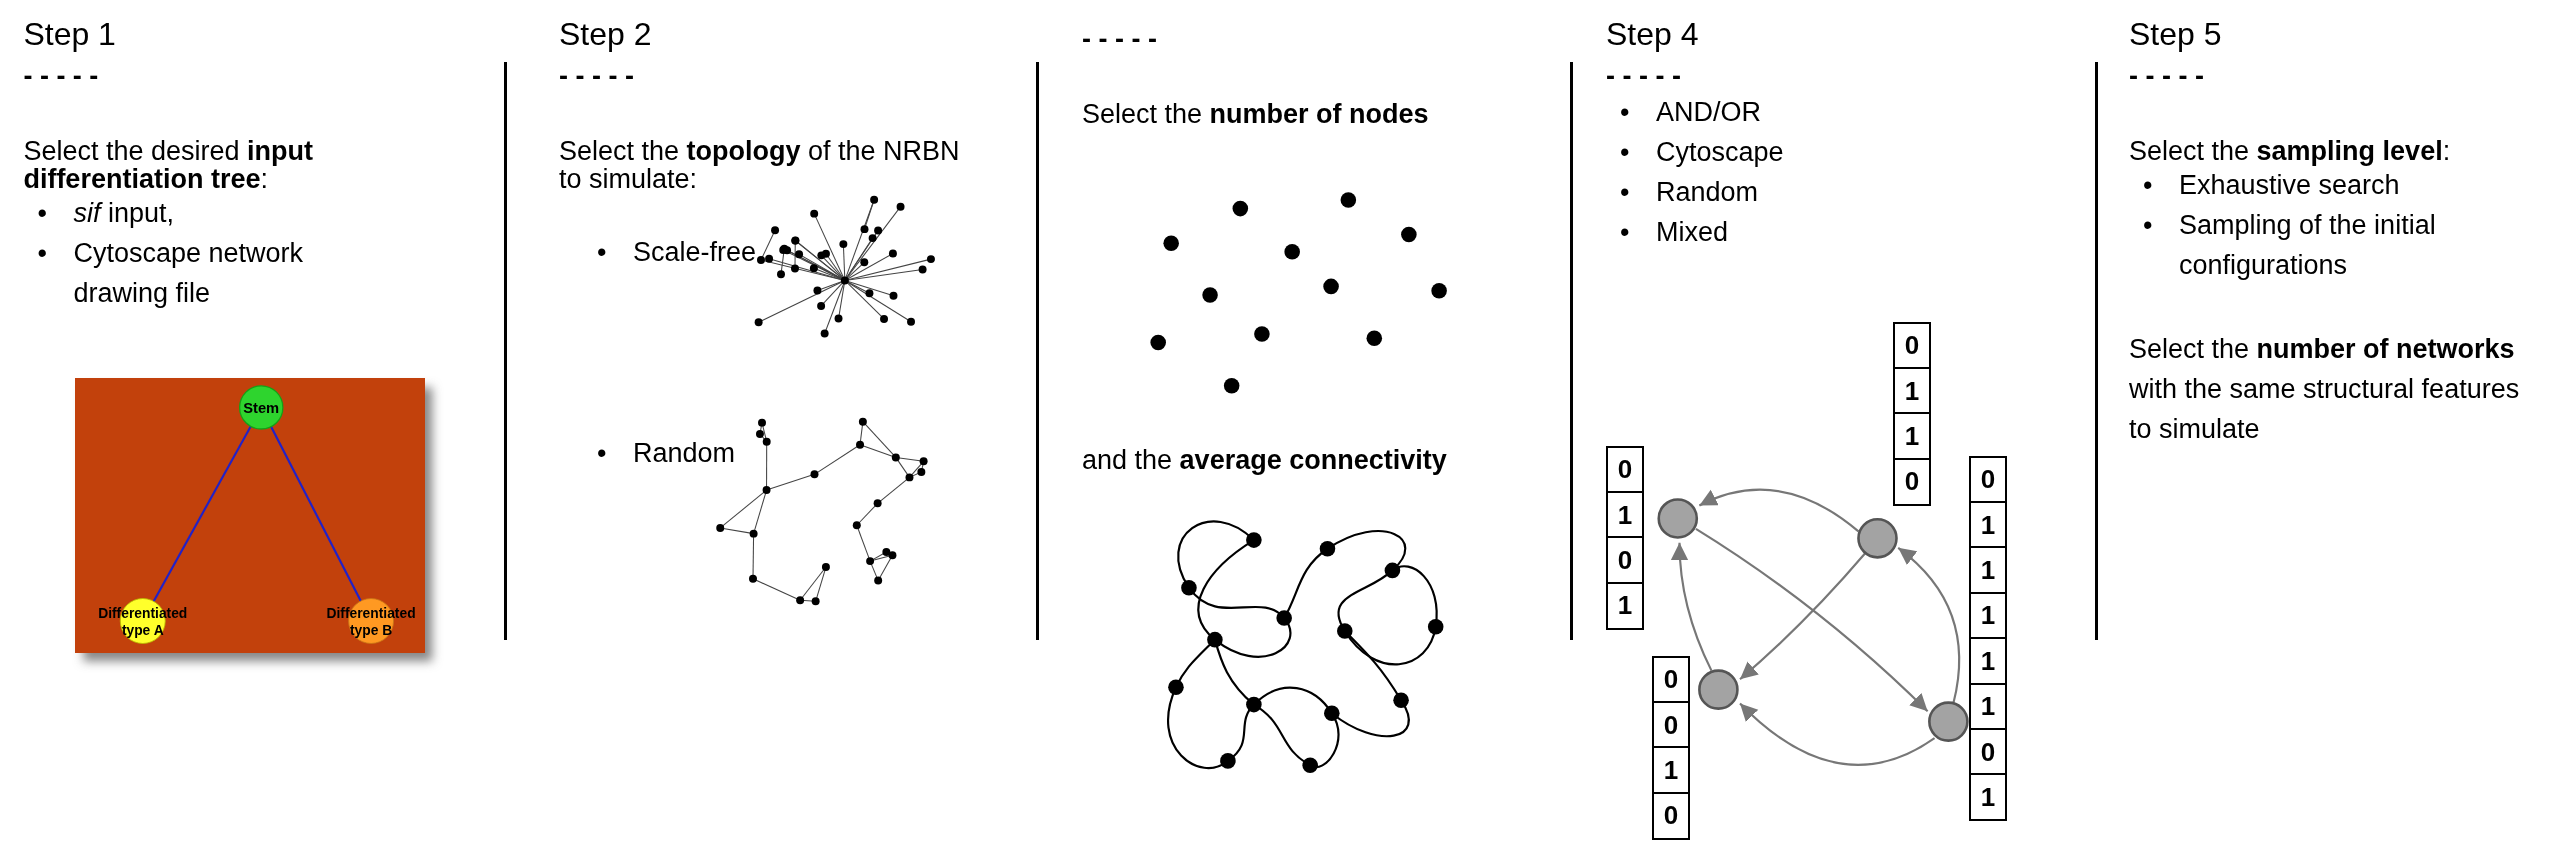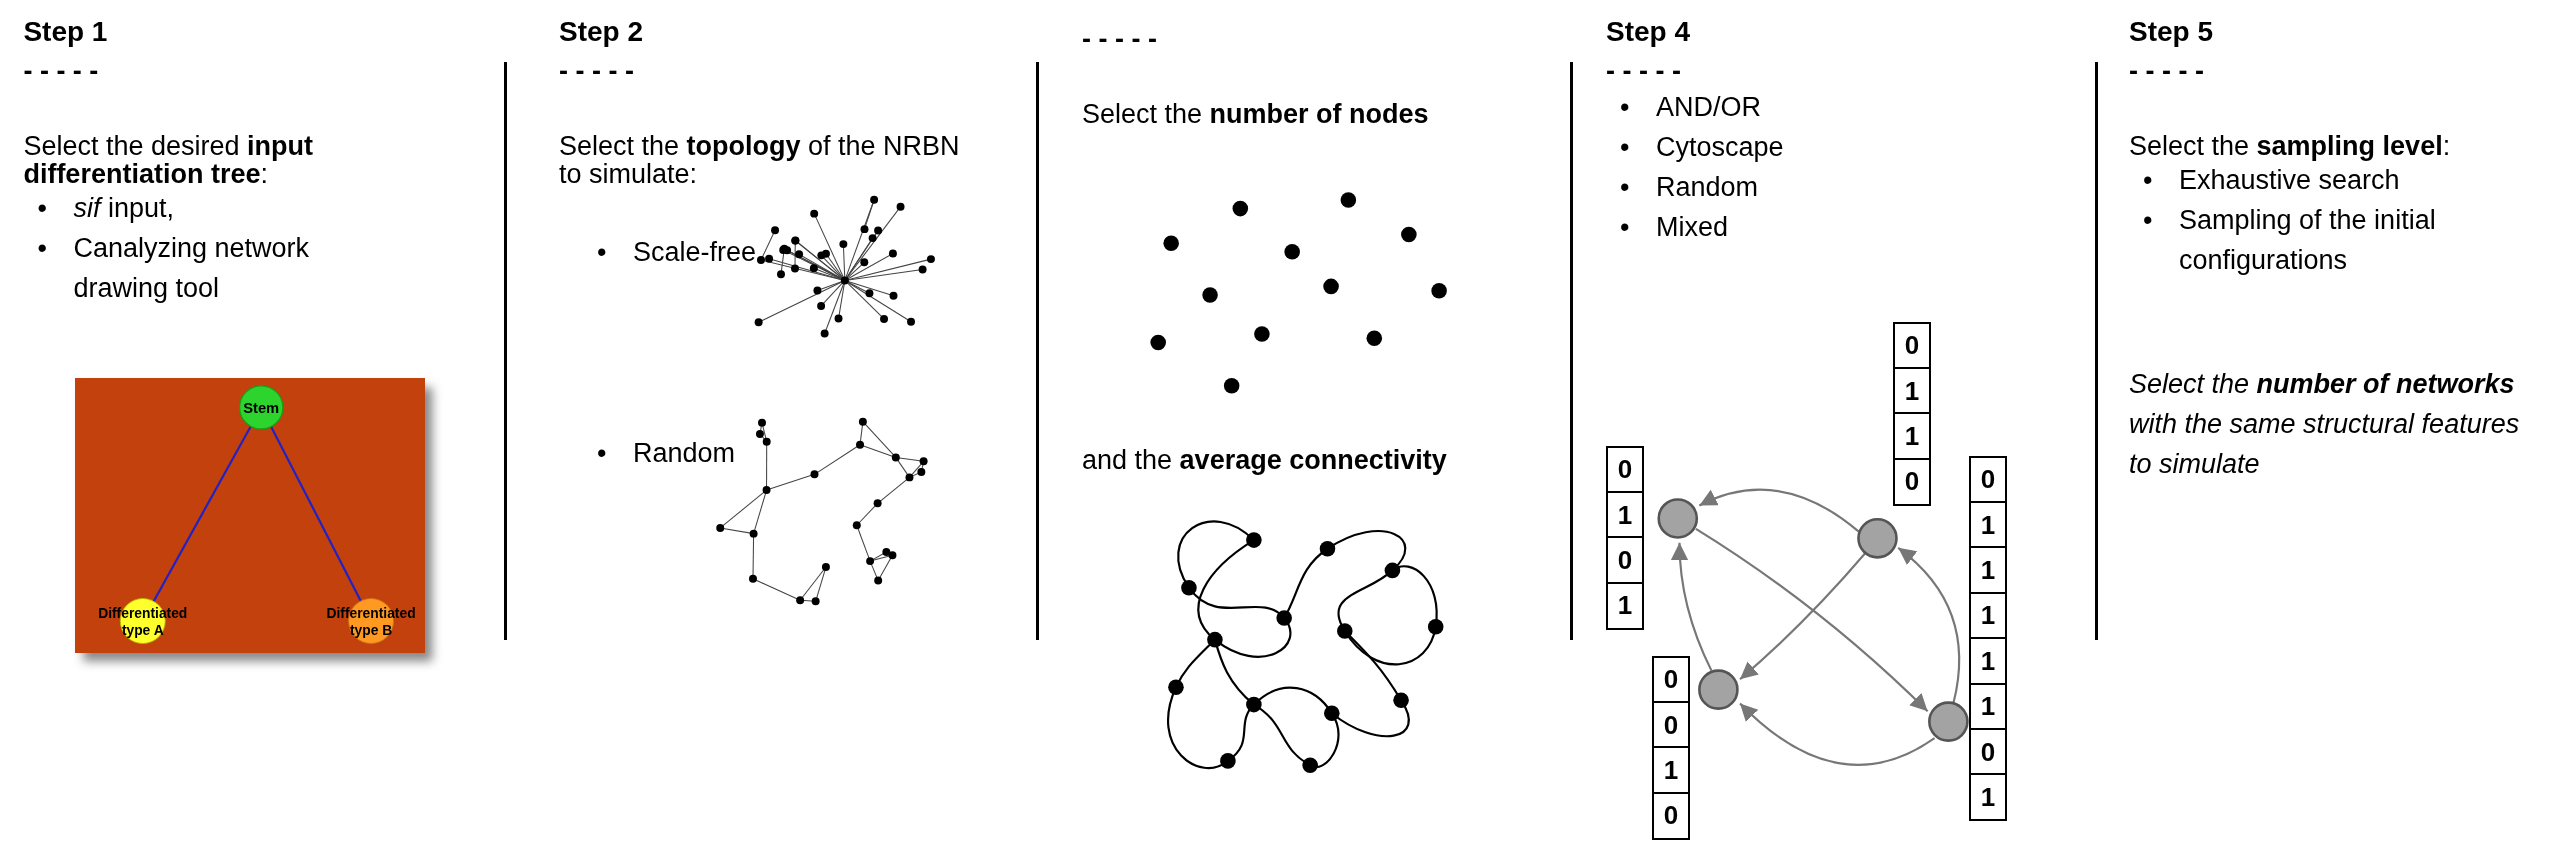--- a/index.html
+++ b/index.html
@@ -9,21 +9,21 @@
   .col { position:absolute; top:15.6px; }
   .col1 { left:23.4px;  width:472px; }
   .col2 { left:559px; width:459px; }
   .col3 { left:1082px; width:472px; }
   .col4 { left:1606px; width:467px; }
   .col5 { left:2129px; width:443px; }
 
   .divider { position:absolute; top:62px; width:2.6px; height:578px; background:#000; }
   .div1 { left:504px; } .div2 { left:1036px; } .div3 { left:1570px; } .div4 { left:2095px; }
 
-  .title  { font-size:28px; font-weight:700; }
+  .title  { font-size:32px; font-weight:400; }
   .dashes { font-size:27px; font-weight:700; margin-top:8.7px; }
   .para   { font-size:27px; line-height:28px; margin-top:45px; }
   .col1 .para { width:415px; }
   .col2 .para { width:424px; }
   .col4 .para { width:433px; }
   .col5 .para { width:433px; }
   b { font-weight:700; } i { font-style:italic; }
 
   .blist { list-style:none; font-size:27px; line-height:40px; }
   .blist li { position:relative; padding-left:50px; }
@@ -33,21 +33,21 @@
   .free-bullet { position:absolute; font-size:27px; line-height:40px; padding-left:50px; }
   .free-bullet .bm { left:14px; }
 
   .abs { position:absolute; }
 
   .tree-figure { position:absolute; left:52px; top:362px; width:350px; height:275px;
                  background:#c2410c; box-shadow:7.8px 8.7px 9.5px rgba(70,70,70,0.65); }
   .tree-label { font-size:16px; font-weight:700; fill:#000; }
   .tree-root-label { font-size:17px; font-weight:700; fill:#000; }
 
-  .para2 { font-size:27px; line-height:40px; margin-top:84px; width:415px;font-style:italic; }
+  .para2 { font-size:27px; line-height:40px; margin-top:44px; width:415px; }
 
   .ttable { position:absolute; z-index:3; }
   .tcell { width:38px; height:48px; border:2.6px solid #000; background:#fff;
            display:flex; align-items:center; justify-content:center;
            font-size:26px; font-weight:700; }
   .tcell + .tcell { margin-top:-2.6px; }
 
   #bool-svg { z-index:1; }
   svg { display:block; }
 </style>
@@ -60,21 +60,21 @@
   <div class="divider div2"></div>
   <div class="divider div3"></div>
   <div class="divider div4"></div>
 
   <section class="col col1">
     <h2 class="title">Step 1</h2>
     <div class="dashes">- - - - -</div>
     <p class="para"><span>Select the desired </span><b>input differentiation tree</b><span>:</span></p>
     <ul class="blist">
       <li><span class="bm">•</span><i>sif</i><span> input,</span></li>
-      <li><span class="bm">•</span><span>Canalyzing network drawing tool</span></li>
+      <li><span class="bm">•</span><span>Cytoscape network drawing file</span></li>
     </ul>
 
     <div class="tree-figure">
       <svg viewBox="0 0 404 318" width="350" height="275">
         <line x1="215" y1="34" x2="78" y2="281" stroke-width="2.5" stroke="#2121c8"></line>
         <line x1="215" y1="34" x2="342" y2="281" stroke-width="2.5" stroke="#2121c8"></line>
         <circle cx="215" cy="34" r="25" stroke="#16a016" stroke-width="1.5" fill="#2ed42e"></circle>
         <circle cx="78" cy="281" r="26" stroke="#b9b900" stroke-width="1" fill="#ffff2b"></circle>
         <circle cx="342" cy="281" r="26" stroke="#c87416" stroke-width="1" fill="#ff9922"></circle>
         <text x="215" y="40" text-anchor="middle" class="tree-root-label">Stem</text>

